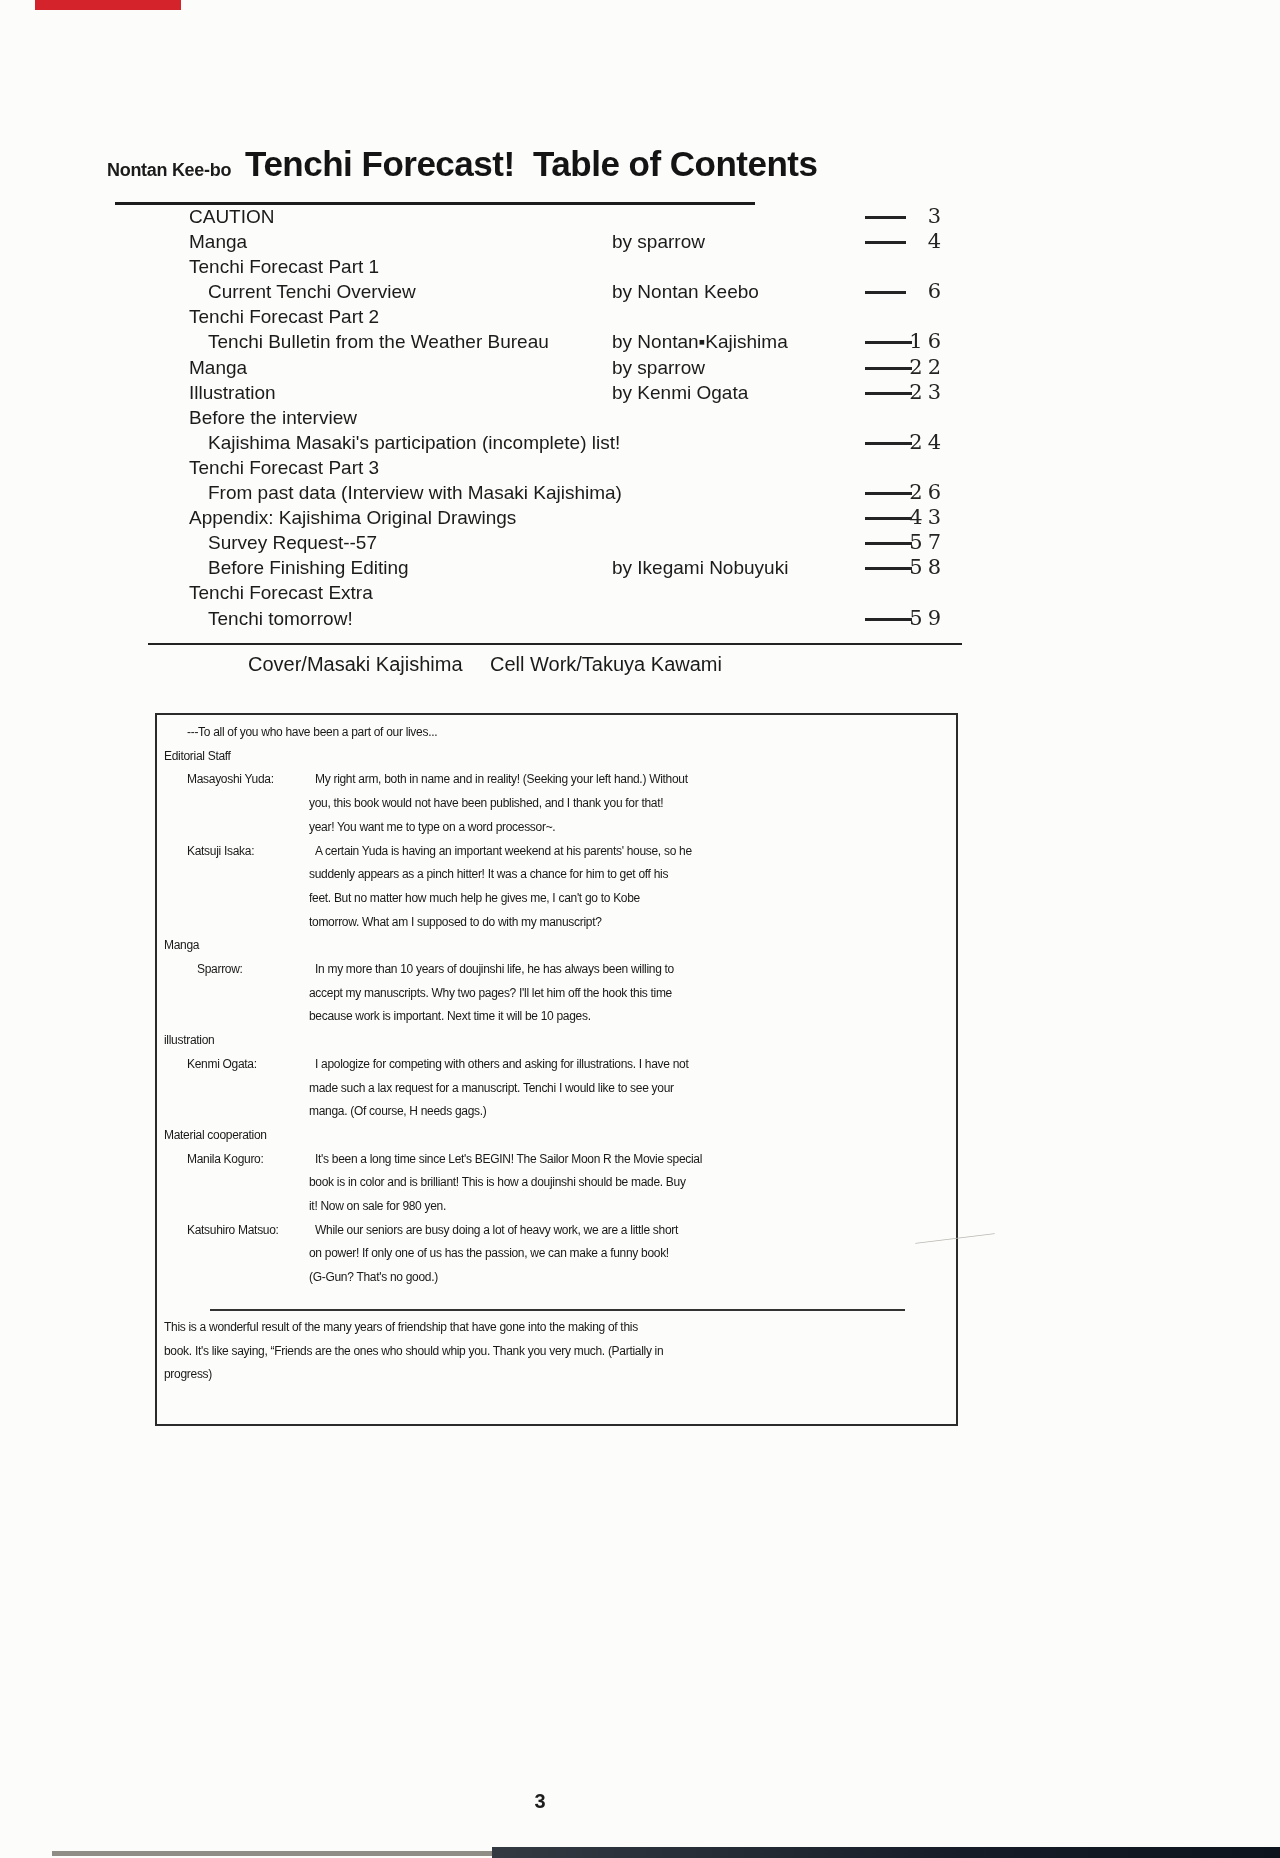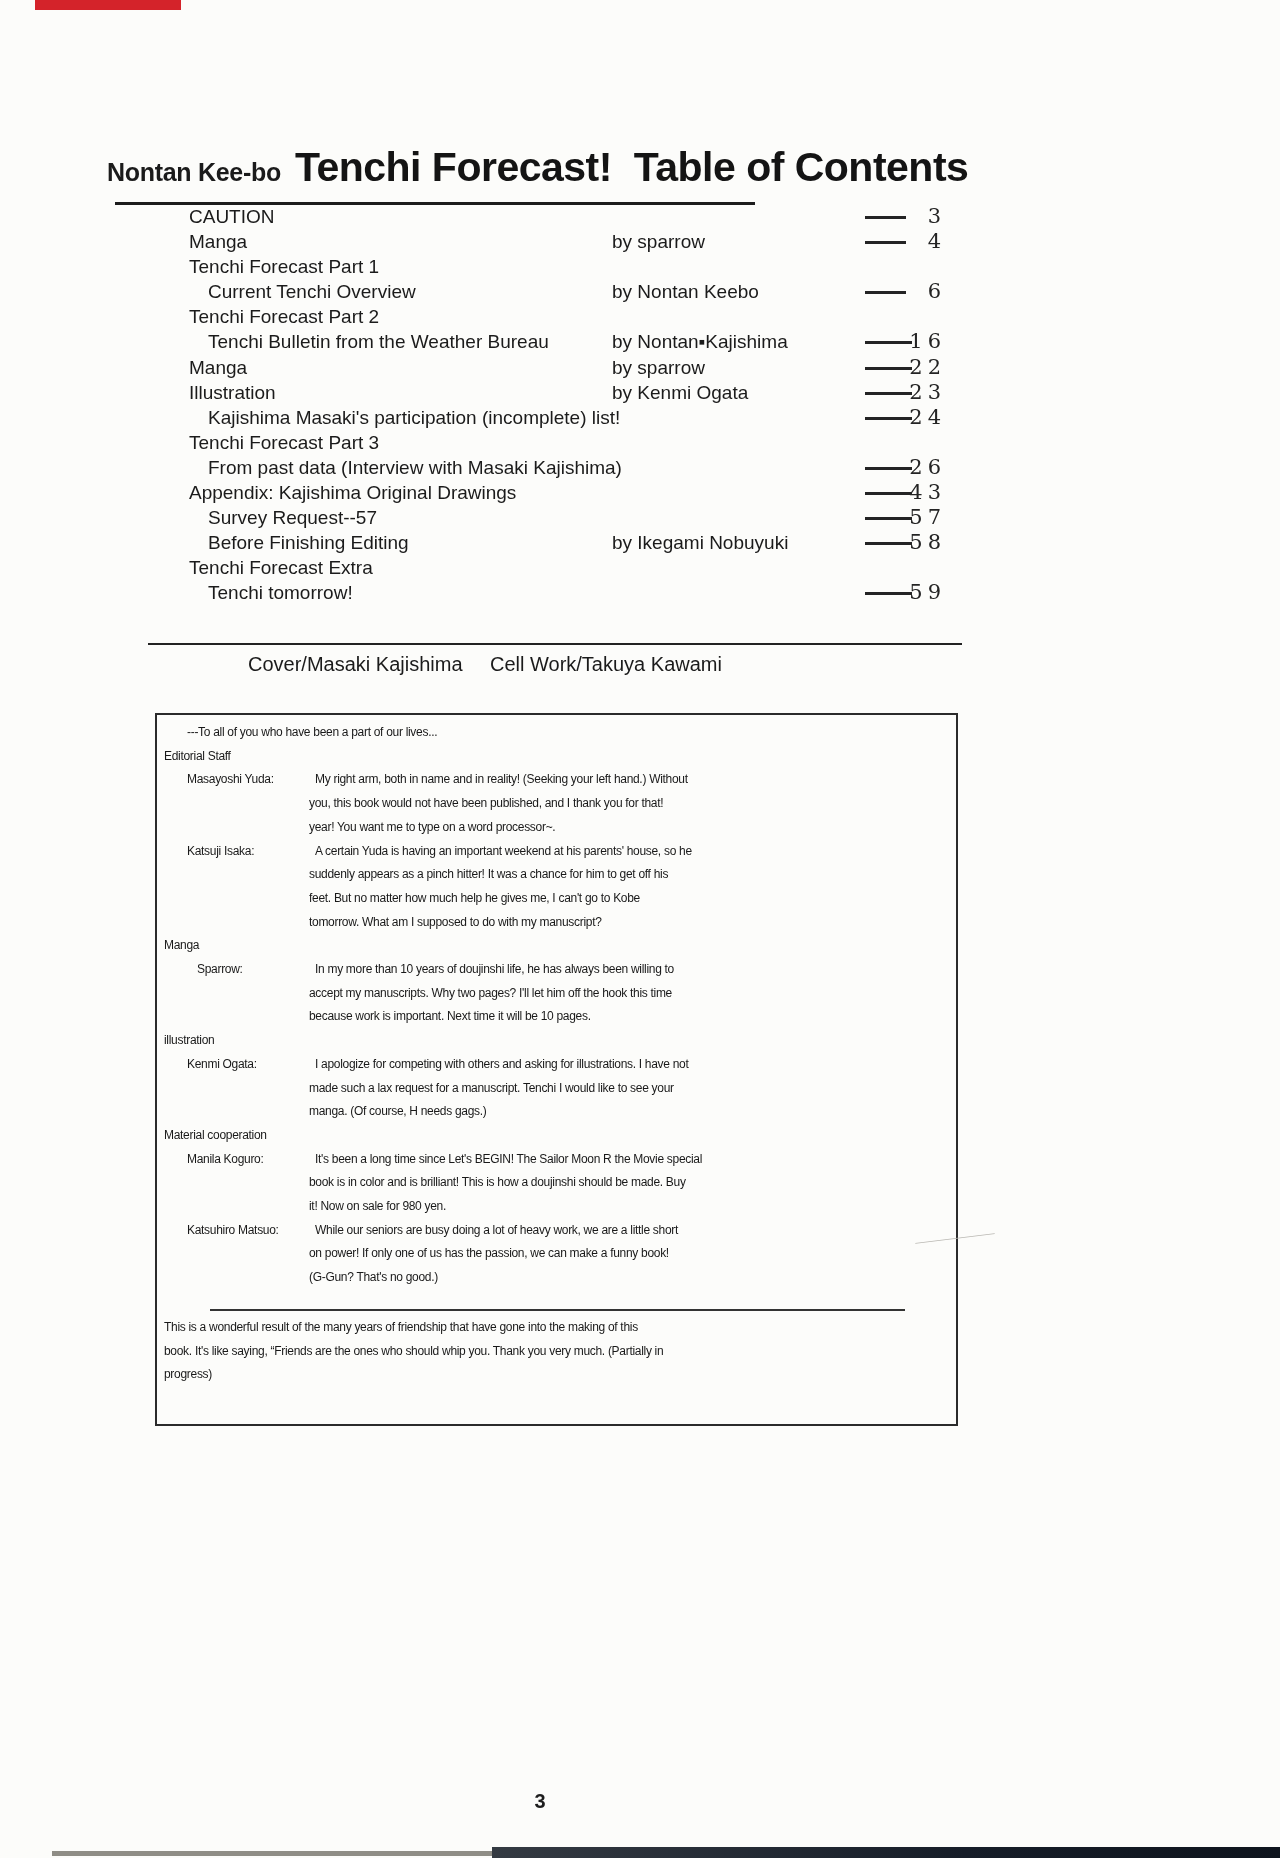--- a/index.html
+++ b/index.html
@@ -9,22 +9,22 @@
     font-family:"Liberation Sans","DejaVu Sans",sans-serif;
     color:#1b1b1b;
   }
   .abs{position:absolute;}
 
   
   .red-bar{left:35px;top:0;width:146px;height:10px;background:#d4232a;}
 
   
   .header{left:107px;top:144px;display:flex;align-items:baseline;white-space:pre;}
-  .author{font-weight:bold;font-size:25px;letter-spacing:-0.3px;}
-  .title{font-weight:bold;font-size:41px;margin-left:14px;letter-spacing:-0.5px;color:#141414;}
+  .author{font-weight:bold;font-size:18px;letter-spacing:-0.3px;}
+  .title{font-weight:bold;font-size:35px;margin-left:14px;letter-spacing:-0.5px;color:#141414;}
   .title-rule{left:115px;top:202px;width:640px;height:3px;background:#1c1c1c;}
 
   
   .toc{left:0;top:204px;width:1280px;}
   .toc-row{position:relative;height:25.1px;font-size:19px;line-height:25px;white-space:nowrap;}
   .toc-label{position:absolute;top:0;}
   .lv1{left:189px;} .lv2{left:208px;}
   .toc-by{position:absolute;left:612px;top:0;}
   .toc-dash{position:absolute;left:865px;top:12px;height:3px;background:#242424;}
   .toc-num{
@@ -108,20 +108,23 @@
       <div class="toc-dash" style="width: 47px;"></div>
       <div class="toc-num">22</div>
     </div>
     <div class="toc-row">
       <div class="toc-label lv1">Illustration</div>
       <div class="toc-by">by Kenmi Ogata</div>
       <div class="toc-dash" style="width: 47px;"></div>
       <div class="toc-num">23</div>
     </div>
     <div class="toc-row">
+      <div class="toc-label lv1">Before the interview</div>
+    </div>
+    <div class="toc-row">
       <div class="toc-label lv2">Kajishima Masaki's participation (incomplete) list!</div>
       <div class="toc-dash" style="width: 47px;"></div>
       <div class="toc-num">24</div>
     </div>
     <div class="toc-row">
       <div class="toc-label lv1">Tenchi Forecast Part 3</div>
     </div>
     <div class="toc-row">
       <div class="toc-label lv2">From past data (Interview with Masaki Kajishima)</div>
       <div class="toc-dash" style="width: 47px;"></div>

